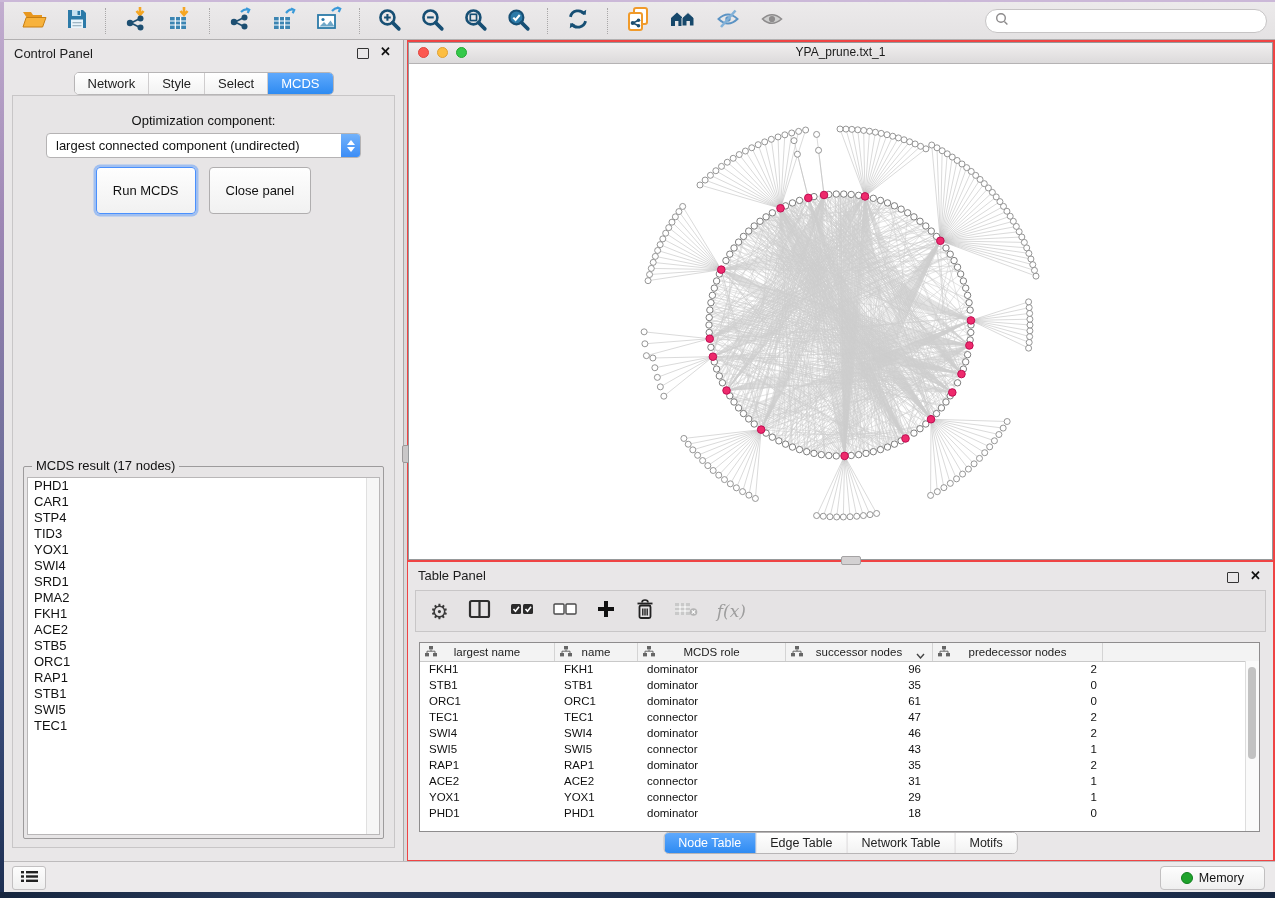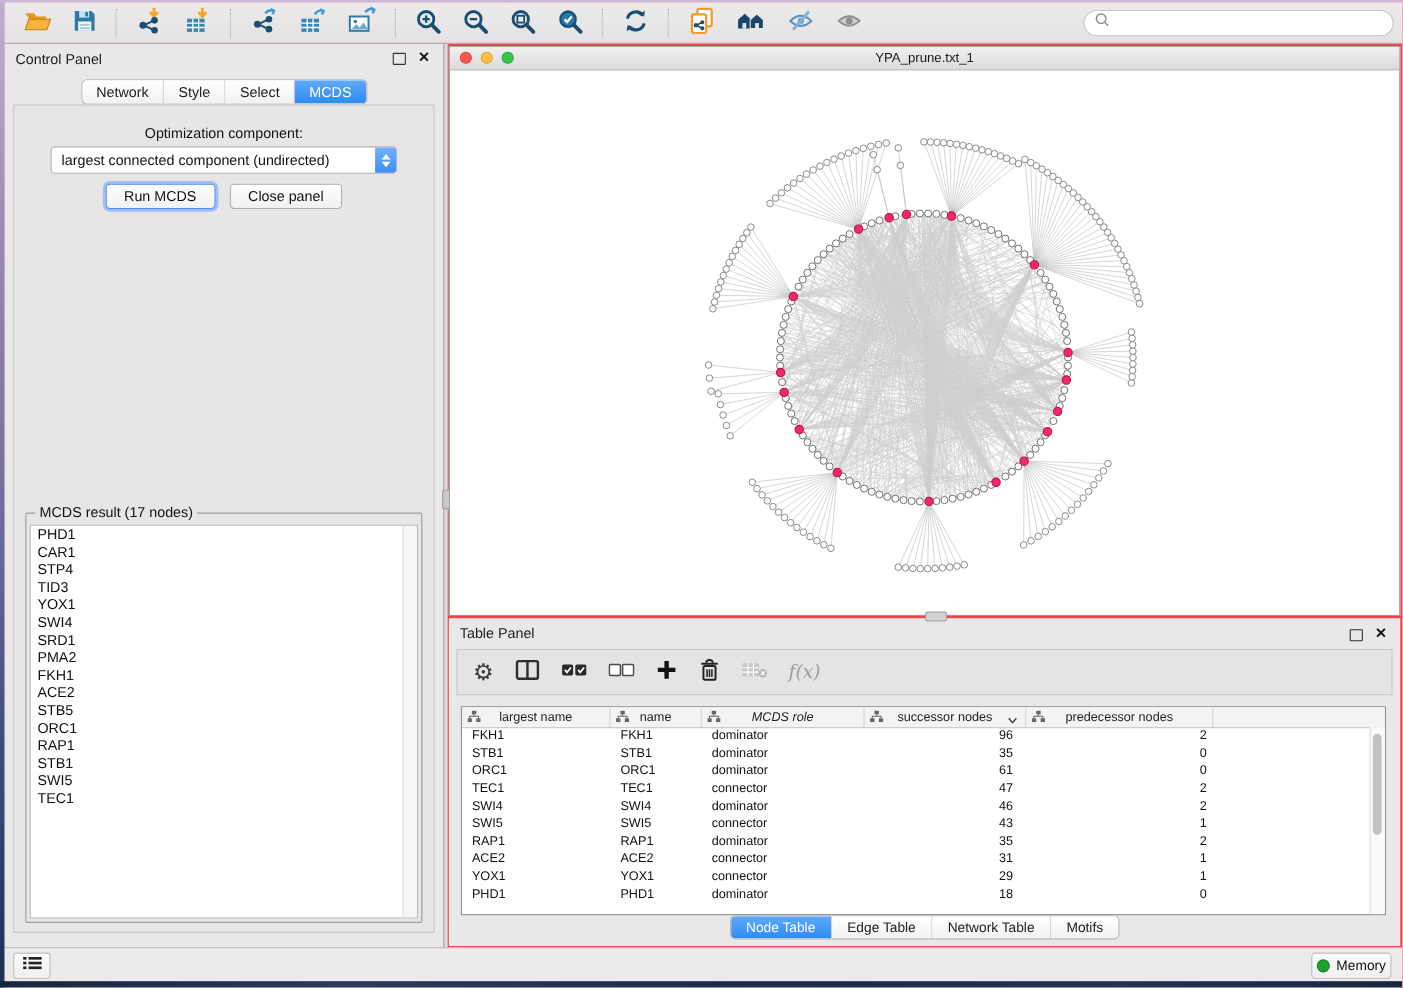--- a/index.html
+++ b/index.html
@@ -36,21 +36,21 @@
   .opt-label{position:absolute;top:17px;left:0;right:0;text-align:center;font-size:13px;color:#111;}
   .dropdown{position:absolute;top:37px;left:33px;right:33px;height:23px;background:#fff;border:1px solid #b5b3b4;
     border-radius:4px;display:flex;align-items:center;cursor:pointer;}
   .dropdown .dval{flex:1;font-size:13px;color:#111;padding-left:9px;white-space:nowrap;overflow:hidden;}
   .dd-step{width:19px;height:23px;border-radius:0 3px 3px 0;background:linear-gradient(#72b2fb,#3c8df6);
     display:flex;flex-direction:column;align-items:center;justify-content:center;gap:2px;}
   .dd-step .up{width:0;height:0;border-left:4px solid transparent;border-right:4px solid transparent;border-bottom:5px solid #fff;}
   .dd-step .dn{width:0;height:0;border-left:4px solid transparent;border-right:4px solid transparent;border-top:5px solid #fff;}
   .btn-row{position:absolute;top:71px;left:0;right:0;display:flex;justify-content:center;gap:13px;}
   .pbtn{font-size:13px;color:#111;background:linear-gradient(#fefefe,#f1f1f1);border:1px solid #b0aeaf;
-    border-radius:4px;padding:3px 16px;cursor:pointer;font-family:"Liberation Sans",sans-serif;}
+    border-radius:4px;padding:15px 16px;cursor:pointer;font-family:"Liberation Sans",sans-serif;}
   .pbtn.focused{border-color:#4a90fd;box-shadow:0 0 0 2.5px rgba(74,144,253,.45);}
   .groupbox{position:absolute;left:10px;right:10px;top:370px;bottom:8px;border:1px solid #9d9b9c;border-radius:2px;}
   .gb-legend{position:absolute;top:-9px;left:8px;background:#e7e5e6;padding:0 4px;font-size:13px;color:#111;}
   .gb-list{position:absolute;left:3px;right:3px;top:10px;bottom:3px;background:#fff;border:1px solid #b9b7b8;overflow:hidden;}
   .gb-track{position:absolute;right:0;top:0;bottom:0;width:12px;background:#f6f6f6;border-left:1px solid #e0e0e0;}
   .gb-item{font-size:13px;line-height:16px;color:#111;padding-left:6px;cursor:default;}
 
   
   .vsplit{position:absolute;left:399px;top:38px;bottom:30px;width:3px;background:#dcdadb;border-left:1px solid #aaa8a9;cursor:col-resize;}
   .vsplit .grab{position:absolute;top:405px;left:-2px;width:6px;height:16px;background:#c9c7c8;border:1px solid #9b999a;border-radius:2px;}
@@ -87,21 +87,21 @@
   .tscroll{position:absolute;right:0;top:18px;bottom:0;width:13px;background:#fafafa;border-left:1px solid #ddd;}
   .tthumb{position:absolute;left:2px;top:6px;width:8px;height:92px;border-radius:4px;background:#c2c2c2;}
   .tp-tabs{position:absolute;left:50%;transform:translateX(-50%);bottom:6px;}
   .tp-tabs .sg{font-size:12.5px;padding:3px 14px;}
 
   
   .statusbar{position:absolute;left:0;right:0;bottom:0;height:30px;background:#eceaeb;border-top:1px solid #bdbbbc;}
   .sb-left{position:absolute;left:8px;top:4px;width:32px;height:22px;background:linear-gradient(#fdfdfd,#efefef);
     border:1px solid #c2c0c1;border-radius:3px;display:flex;align-items:center;justify-content:center;cursor:pointer;}
   .sb-mem{position:absolute;right:10px;top:4px;height:22px;background:linear-gradient(#fdfdfd,#efefef);
-    border:1px solid #c2c0c1;border-radius:4px;display:flex;align-items:center;gap:6px;padding:0 4px;cursor:pointer;}
+    border:1px solid #c2c0c1;border-radius:4px;display:flex;align-items:center;gap:6px;padding:0 20px;cursor:pointer;}
   .memdot{width:12px;height:12px;border-radius:50%;background:#1fa32c;border:1px solid #0f7f1d;box-sizing:border-box;}
   .sb-mem span{font-size:12.5px;color:#111;}
 </style>
 </head>
 <body>
 
 <div class="screen">
   <div class="wp-left"></div>
   <div class="wp-top"></div>
   <div class="wp-bottom"></div>
@@ -1448,21 +1448,21 @@
               </div>
               <div class="th" style="width: 83px;">
                 <span class="tree"><svg width="12" height="11" viewBox="0 0 12 11">
                     <rect x="4" y="0" width="4" height="3.4" fill="#666"></rect>
                     <rect x="0" y="7" width="4" height="3.4" fill="#666"></rect>
                     <rect x="8" y="7" width="4" height="3.4" fill="#666"></rect>
                     <path d="M6 3.4V5.2M2 7V5.2h8V7" stroke="#666" fill="none"></path>
                   </svg></span>
                 <span>name</span>
               </div>
-              <div class="th" style="width: 148px; font-style: italic;">
+              <div class="th" style="width: 148px;">
                 <span class="tree"><svg width="12" height="11" viewBox="0 0 12 11">
                     <rect x="4" y="0" width="4" height="3.4" fill="#666"></rect>
                     <rect x="0" y="7" width="4" height="3.4" fill="#666"></rect>
                     <rect x="8" y="7" width="4" height="3.4" fill="#666"></rect>
                     <path d="M6 3.4V5.2M2 7V5.2h8V7" stroke="#666" fill="none"></path>
                   </svg></span>
                 <span>MCDS role</span>
               </div>
               <div class="th" style="width: 147px;">
                 <span class="tree"><svg width="12" height="11" viewBox="0 0 12 11">

